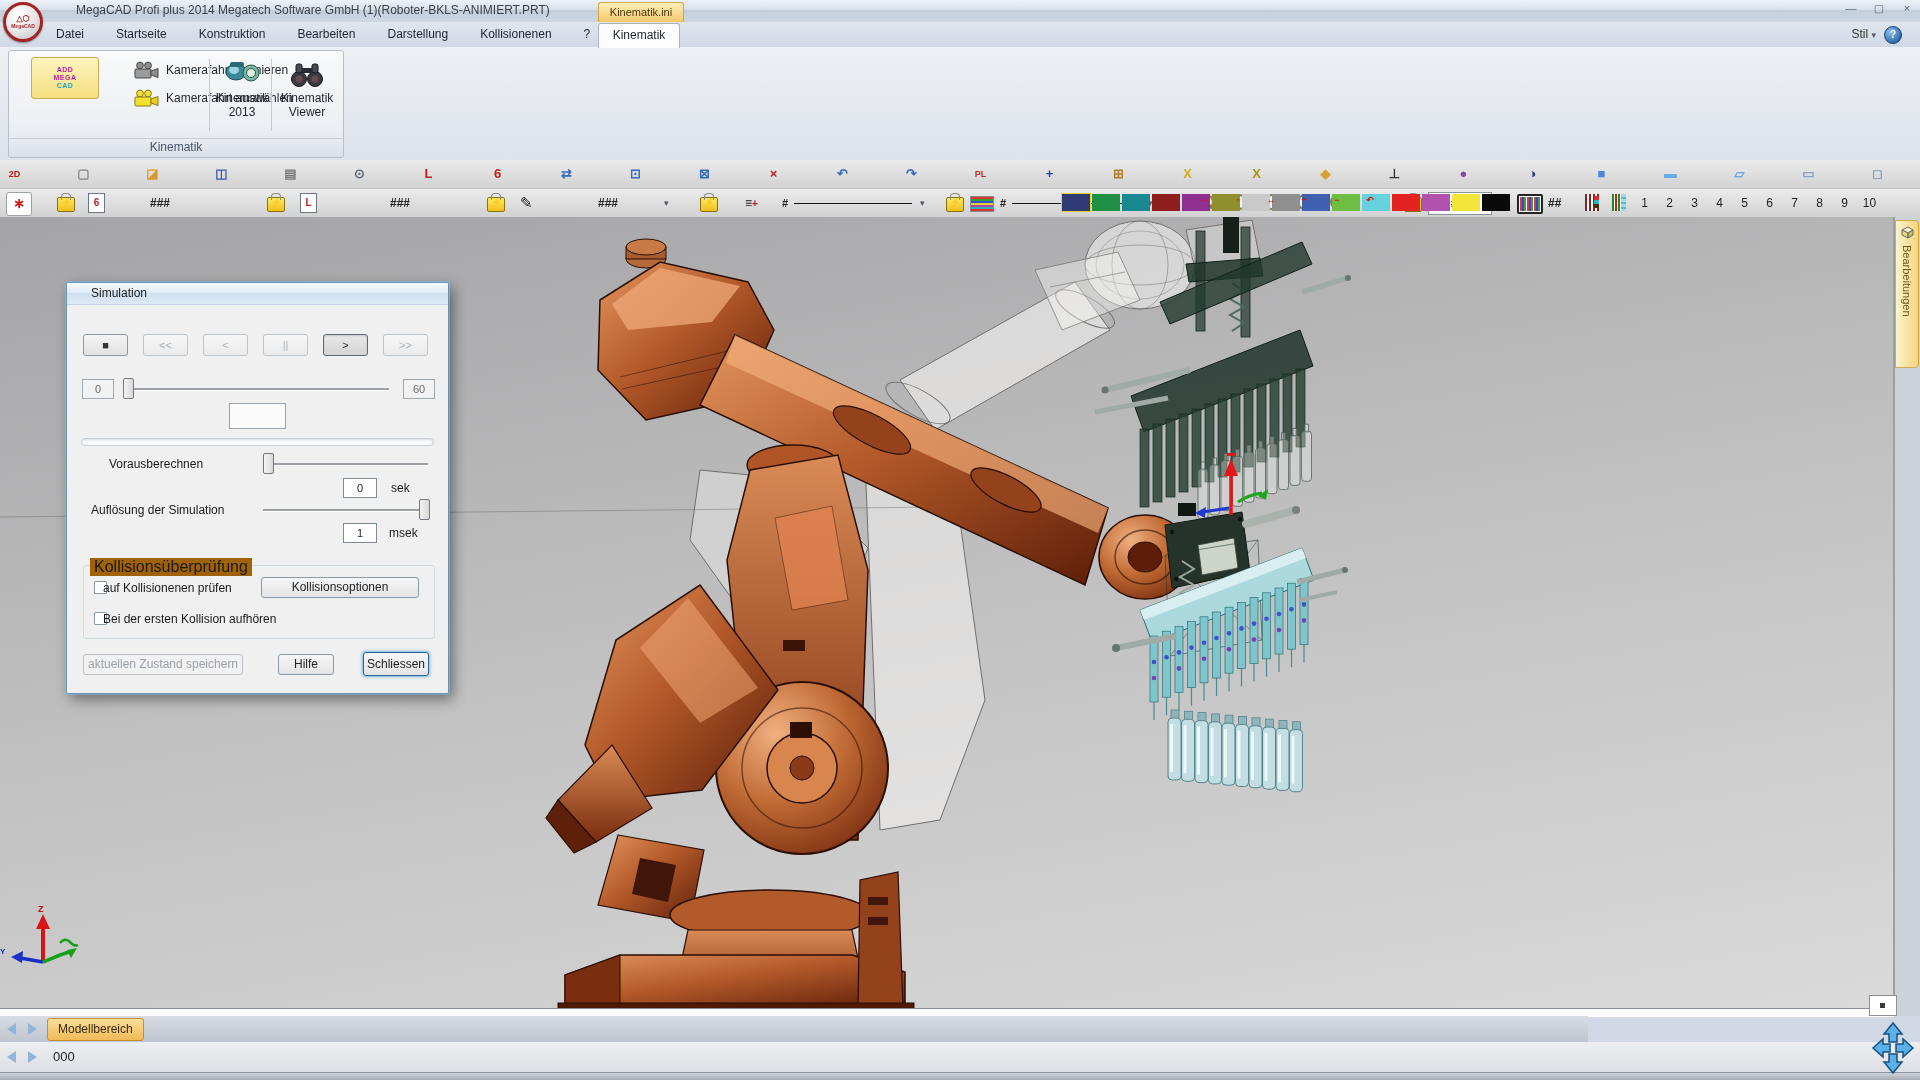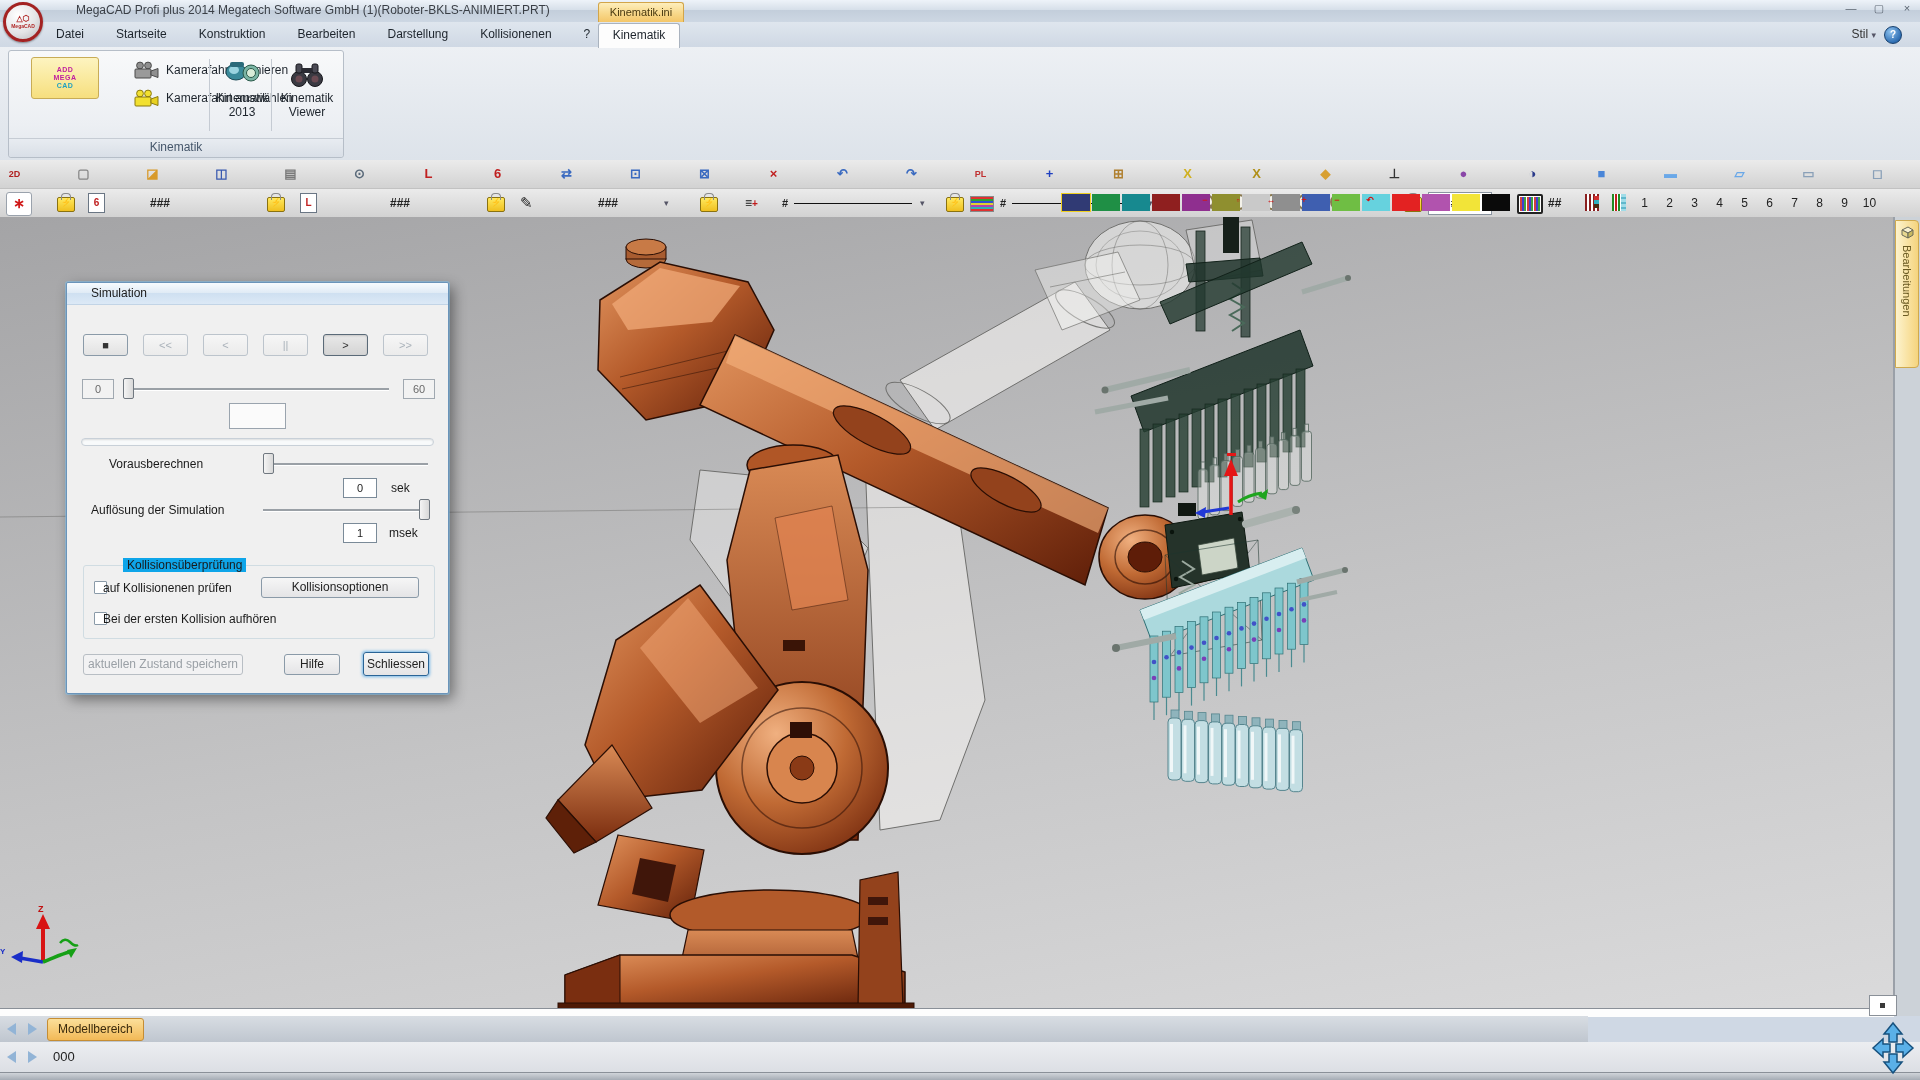--- a/index.html
+++ b/index.html
@@ -182,22 +182,22 @@
     text-align:center;line-height:18px;}
   .dfield.gray{border:1px solid #a0a8b0;background:#f2f2f2;color:#6a6a6a;}
   .dfield.white{border:1px solid #7a8a98;background:#fff;color:#222;}
   .track{position:absolute;height:2px;background:#9aa0a6;border-bottom:1px solid #fff;}
   .thumb{position:absolute;width:11px;height:21px;border:1px solid #707880;border-radius:2px;
     background:linear-gradient(90deg,#f4f4f4,#d8d8d8);box-sizing:border-box;}
   .groove{position:absolute;height:8px;border:1px solid #c8d0d8;border-radius:4px;
     background:#f8fafb;box-shadow:inset 0 1px 2px rgba(0,0,0,.12);box-sizing:border-box;}
   .dlabel{position:absolute;font-size:12px;color:#1a1a1a;white-space:nowrap;}
   .gbox{position:absolute;border:1px solid #d0dce2;border-radius:3px;}
-  .gbox-label{position:absolute;top:-8px;left:6px;background:#0ea5e9;padding:0 4px;
-    font-size:12px;color:#1a1a1a;margin-left:33px;}
+  .gbox-label{position:absolute;top:-8px;left:6px;background:#a16207;padding:0 4px;
+    font-size:16px;color:#1a1a1a;}
   .chk{position:absolute;width:13px;height:13px;background:#fff;border:1px solid #8a9aa8;
     border-radius:1px;box-sizing:border-box;}
   .dbtn{position:absolute;border:1px solid #8a9aa8;border-radius:3px;font-size:12px;
     color:#222;text-align:center;background:linear-gradient(#f6f6f6,#e4e4e6);
     box-sizing:border-box;}
   .dbtn.disabled{color:#9aa0a6;border-color:#b8bec4;background:#f2f2f3;}
   .dbtn.primary{border:1px solid #2a6496;box-shadow:0 0 3px 1px rgba(90,170,230,.8);}
   .ebox{position:absolute;background:#fbfbfb;border:1px solid #9aa4ae;box-sizing:border-box;}
 </style>
 </head>
@@ -720,21 +720,21 @@
     <div class="gbox" style="left:16px;top:282px;width:350px;height:72px">
       <div class="gbox-label">Kollisionsüberprüfung</div>
     </div>
     <div class="chk" style="left:27px;top:298px"></div>
     <div class="dlabel" style="left:36px;top:298px">auf Kollisionenen prüfen</div>
     <div class="dbtn" style="left:194px;top:294px;width:158px;height:21px;line-height:19px">Kollisionsoptionen</div>
     <div class="chk" style="left:27px;top:329px"></div>
     <div class="dlabel" style="left:36px;top:329px">Bei der ersten Kollision aufhören</div>
 
     <div class="dbtn disabled" style="left:16px;top:371px;width:160px;height:21px;line-height:19px">aktuellen Zustand speichern</div>
-    <div class="dbtn" style="left:217px;top:371px;width:56px;height:21px;line-height:19px">Hilfe</div>
+    <div class="dbtn" style="left:211px;top:371px;width:56px;height:21px;line-height:19px">Hilfe</div>
     <div class="dbtn primary" style="left:296px;top:369px;width:66px;height:24px;line-height:22px">Schliessen</div>
   </div>
 
   <div class="side-panel"></div>
   <div class="side-tab" style="left:1895px;top:220px;position:absolute">
     <svg width="15" height="14">
       <polygon points="2,5 8,2 13,5 8,8" fill="#f8f0d0" stroke="#6a6a5a"></polygon>
       <polygon points="2,5 8,8 8,13 2,10" fill="#e8d890" stroke="#6a6a5a"></polygon>
       <polygon points="13,5 8,8 8,13 13,10" fill="#c8b860" stroke="#6a6a5a"></polygon>
     </svg>

